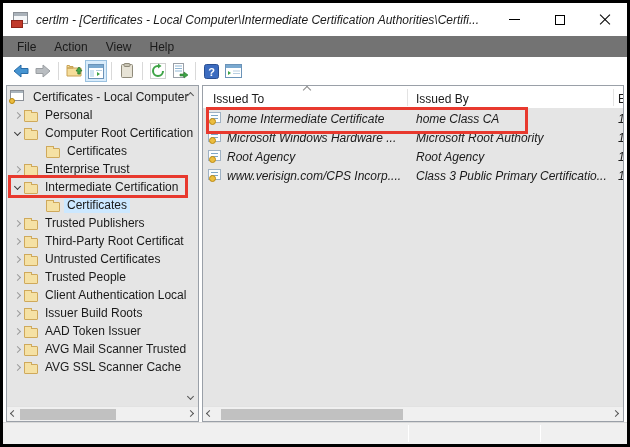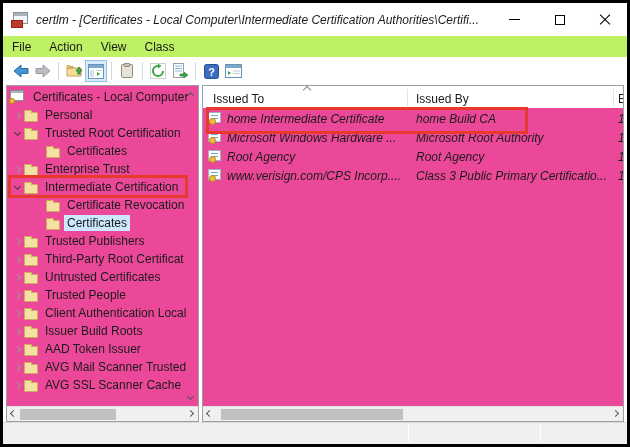--- a/index.html
+++ b/index.html
@@ -18,31 +18,31 @@
   .title-text { white-space:nowrap; overflow:hidden;font-style:italic; }
   .win-controls { margin-left:auto; display:flex; height:100%; }
   .win-btn { width:45px; height:100%; display:flex; align-items:center; justify-content:center; cursor:default; }
   .glyph-min { width:11px; border-top:1px solid #000; display:inline-block; }
   .glyph-max { width:10px; height:10px; border:1px solid #000; display:inline-block; }
   .glyph-close { position:relative; width:12px; height:12px; display:inline-block; }
   .glyph-close::before,.glyph-close::after { content:""; position:absolute; left:-1px; top:5px; width:14px; height:1px; background:#000; }
   .glyph-close::before { transform:rotate(45deg); }
   .glyph-close::after { transform:rotate(-45deg); }
   
-  .menubar { height:21px; display:flex; align-items:center; background:#bef264; }
+  .menubar { height:21px; display:flex; align-items:center; padding-left:5px; background:#737373; }
   .menu-item { padding:2px 9px; }
   
   .toolbar { height:28px; display:flex; align-items:center; padding-left:7px; background:#fff; }
   .tb-btn { width:22px; height:22px; display:flex; align-items:center; justify-content:center; }
   .tb-btn.toggled { background:#d9ecfb; border:1px solid #9ac1e0; }
   .tb-sep { width:1px; height:18px; background:#d9d9d9; margin:0 4px; }
   .tb-btn svg { display:block; }
   
   .main { height:337px; display:flex; gap:3px; padding:0 3px; background:#fff; }
-  .pane { border:1px solid #9aa0a8; background:#ec4899; position:relative; overflow:hidden; }
+  .pane { border:1px solid #9aa0a8; background:#e5e5e5; position:relative; overflow:hidden; }
   .left-pane { width:193px; }
   .right-pane { flex:1; }
   
   .tree { position:absolute; top:2px; left:0; right:0; bottom:15px; overflow:hidden; }
   .trow { height:18px; display:flex; align-items:center; white-space:nowrap; cursor:default; }
   .trow .chev-cell { width:13px; flex:0 0 auto; display:flex; justify-content:center; }
   .lvl0 { padding-left:2px; }
   .lvl1 { padding-left:4px; }
   .lvl2 { padding-left:39px; }
   .chev-r { width:5px; height:5px; border-right:1px solid #9a9a9a; border-bottom:1px solid #9a9a9a; transform:rotate(-45deg); }
@@ -111,21 +111,21 @@
     <span class="win-btn">
         <span class="glyph-close"></span>
       </span>
   </span>
 </div>
 
 <div class="menubar">
   <span class="menu-item">File</span>
   <span class="menu-item">Action</span>
   <span class="menu-item">View</span>
-  <span class="menu-item">Class</span>
+  <span class="menu-item">Help</span>
 </div>
 
 <div class="toolbar">
   <span class="tb-btn">
     <svg width="16" height="16" viewBox="0 0 16 16">
         <path d="M8 2 L1 8 L8 14 L8 10.5 L15 10.5 L15 5.5 L8 5.5 Z" fill="#4694d1" stroke="#2a6da8" stroke-width="1"></path>
       </svg>
   </span>
   <span class="tb-btn">
     <svg width="16" height="16" viewBox="0 0 16 16">
@@ -209,43 +209,39 @@
             <span class="chev-r"></span>
           </span>
         <span class="ficon"></span>
         <span class="tlabel">Personal</span>
       </div>
       <div class="trow lvl1">
         <span class="chev-cell">
             <span class="chev-d"></span>
           </span>
         <span class="ficon"></span>
-        <span class="tlabel">Trusted Root Certification</span>
+        <span class="tlabel">Computer Root Certification</span>
       </div>
       <div class="trow lvl2">
         <span class="ficon"></span>
         <span class="tlabel">Certificates</span>
       </div>
       <div class="trow lvl1">
         <span class="chev-cell">
             <span class="chev-r"></span>
           </span>
         <span class="ficon"></span>
         <span class="tlabel">Enterprise Trust</span>
       </div>
       <div class="trow lvl1">
         <span class="chev-cell">
             <span class="chev-d"></span>
           </span>
         <span class="ficon"></span>
         <span class="tlabel">Intermediate Certification</span>
-      </div>
-      <div class="trow lvl2">
-        <span class="ficon"></span>
-        <span class="tlabel">Certificate Revocation</span>
       </div>
       <div class="trow lvl2 selected">
         <span class="ficon"></span>
         <span class="tlabel">Certificates</span>
       </div>
       <div class="trow lvl1">
         <span class="chev-cell">
             <span class="chev-r"></span>
           </span>
         <span class="ficon"></span>
@@ -336,21 +332,21 @@
       <span class="hdr-label hdr-issued-by">Issued By</span>
       <span class="hdr-label hdr-ex">Ex</span>
       <span class="hdr-sep" style="left:204px;"></span>
       <span class="hdr-sep" style="left:410px;"></span>
     </div>
 
     <div class="lrows">
       <div class="lrow">
         <span class="cicon"></span>
         <span class="lcell c1">home Intermediate Certificate</span>
-        <span class="lcell c2">home Build CA</span>
+        <span class="lcell c2">home Class CA</span>
         <span class="lcell c3">10</span>
       </div>
       <div class="lrow">
         <span class="cicon"></span>
         <span class="lcell c1">Microsoft Windows Hardware ...</span>
         <span class="lcell c2">Microsoft Root Authority</span>
         <span class="lcell c3">12</span>
       </div>
       <div class="lrow">
         <span class="cicon"></span>

